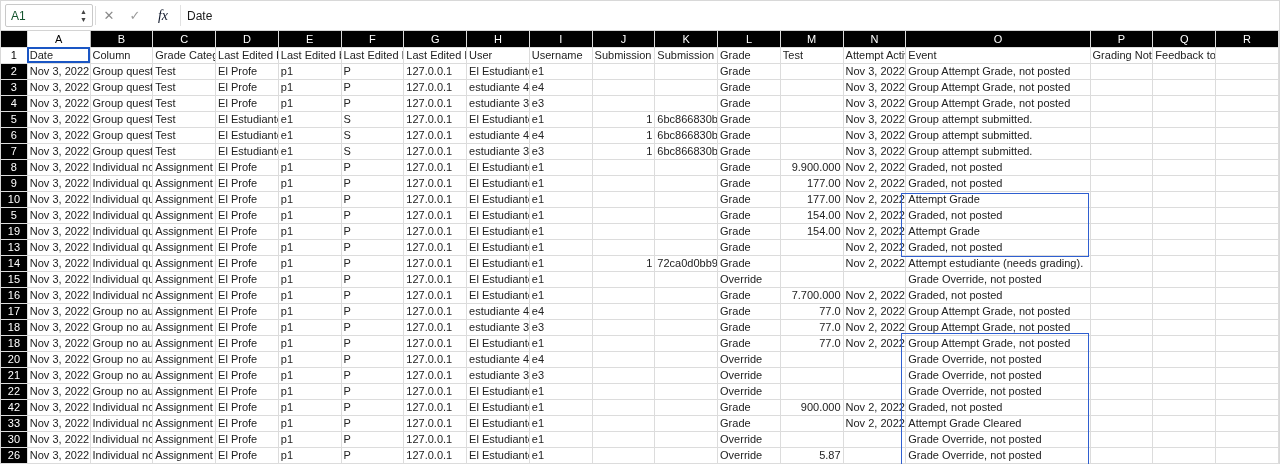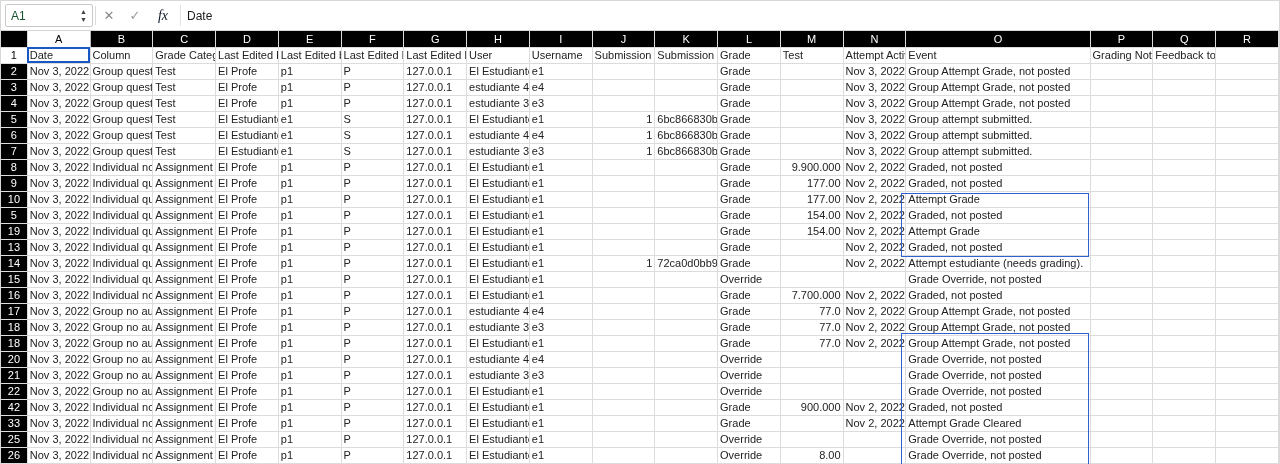--- a/index.html
+++ b/index.html
@@ -733,21 +733,21 @@
             <td></td>
             <td>Grade</td>
             <td class="num"></td>
             <td>Nov 2, 2022</td>
             <td>Attempt Grade Cleared</td>
             <td></td>
             <td></td>
             <td></td>
           </tr>
           <tr>
-            <td class="rowhead">25</td>
+            <td class="rowhead">30</td>
             <td>Nov 3, 2022</td>
             <td>Individual no</td>
             <td>Assignment</td>
             <td>El Profe</td>
             <td>p1</td>
             <td>P</td>
             <td>127.0.0.1</td>
             <td>El Estudiante</td>
             <td>e1</td>
             <td class="num"></td>
@@ -767,21 +767,21 @@
             <td>Assignment</td>
             <td>El Profe</td>
             <td>p1</td>
             <td>P</td>
             <td>127.0.0.1</td>
             <td>El Estudiante</td>
             <td>e1</td>
             <td class="num"></td>
             <td></td>
             <td>Override</td>
-            <td class="num">8.00</td>
+            <td class="num">5.87</td>
             <td></td>
             <td>Grade Override, not posted</td>
             <td></td>
             <td></td>
             <td></td>
           </tr>
         </tbody>
     </table>
     <div id="highlights">
         <div class="hl-box" style="top: 162px; left: 900px; width: 188px; height: 64px;"></div>

